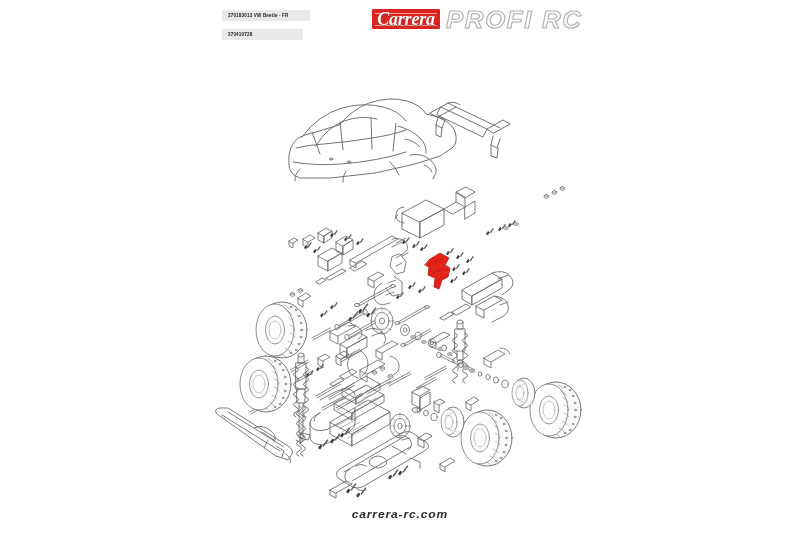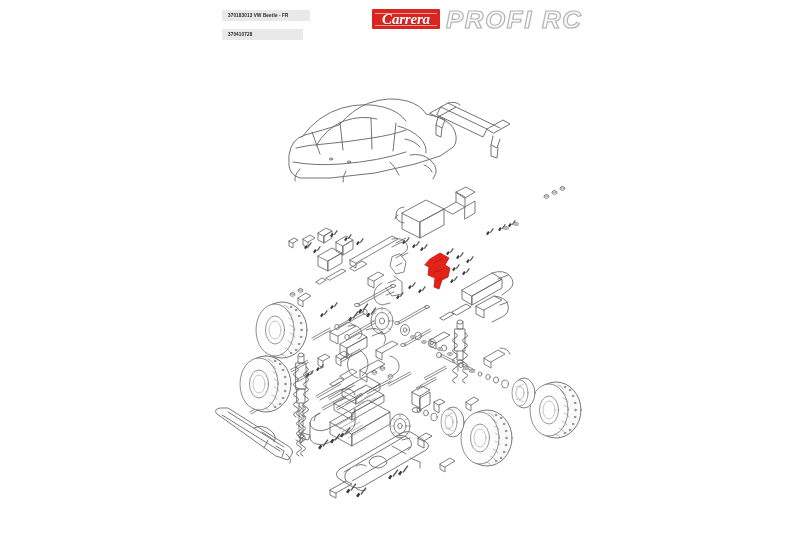--- a/index.html
+++ b/index.html
@@ -29,21 +29,21 @@
     position:absolute;left:0;top:2px;width:68px;height:20px;
     background:#d9241f;border-radius:1px;
     display:flex;align-items:center;justify-content:center;
     overflow:hidden;
   }
   #carrera-mark .rule{position:absolute;left:3px;right:3px;height:1px;background:rgba(255,255,255,.55);}
   #carrera-mark .rule.r1{top:3.5px;}
   #carrera-mark .rule.r2{bottom:3.5px;}
   #carrera-wordmark{
     position:relative;color:#fff;font-family:"Liberation Serif","DejaVu Serif",serif;
-    font-style:italic;font-weight:bold;font-size:15px;letter-spacing:-.2px;
+    font-style:italic;font-weight:bold;font-size:18px;letter-spacing:-.2px;
     text-shadow:0 .5px 0 rgba(0,0,0,.25);
   }
   #profi-rc{
     position:absolute;left:74px;top:0px;
     font-family:"Liberation Sans","DejaVu Sans",sans-serif;
     font-style:italic;font-weight:bold;font-size:23px;letter-spacing:1.5px;
     color:#fbfbfb;
     -webkit-text-stroke:1.1px #b4b4b4;
     text-shadow:0 1px 0 #ededed;
     white-space:nowrap;
@@ -715,14 +715,17 @@
           <path d="M297 342 l16 -9"></path>
         <path d="M424 338 l22 -12"></path>
           <path d="M425 340 l22 -12"></path>
         <path d="M416 348 l20 -11"></path>
           <path d="M417 350 l20 -11"></path>
       </g>
 
     </svg>
   </div>
 
+  <div id="footer">
+    <span id="footer-url">carrera-rc.com</span>
+  </div>
 
 </div>
 
 </body></html>

